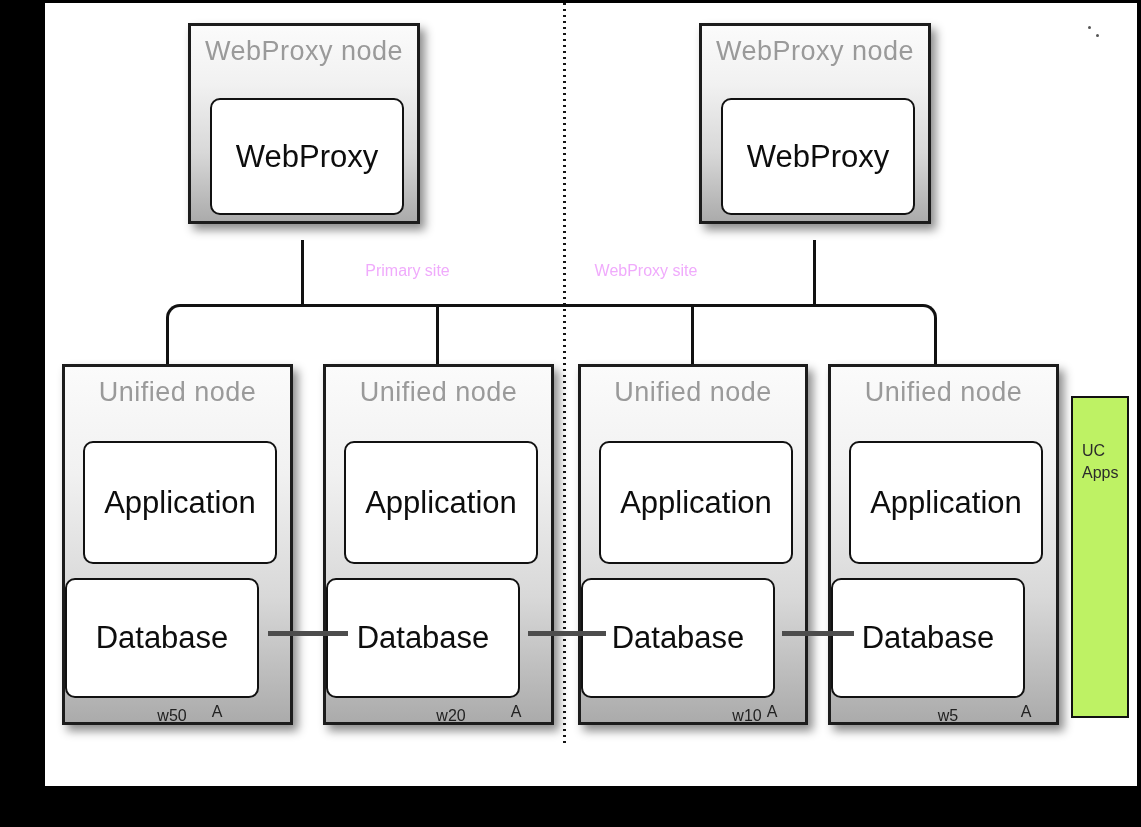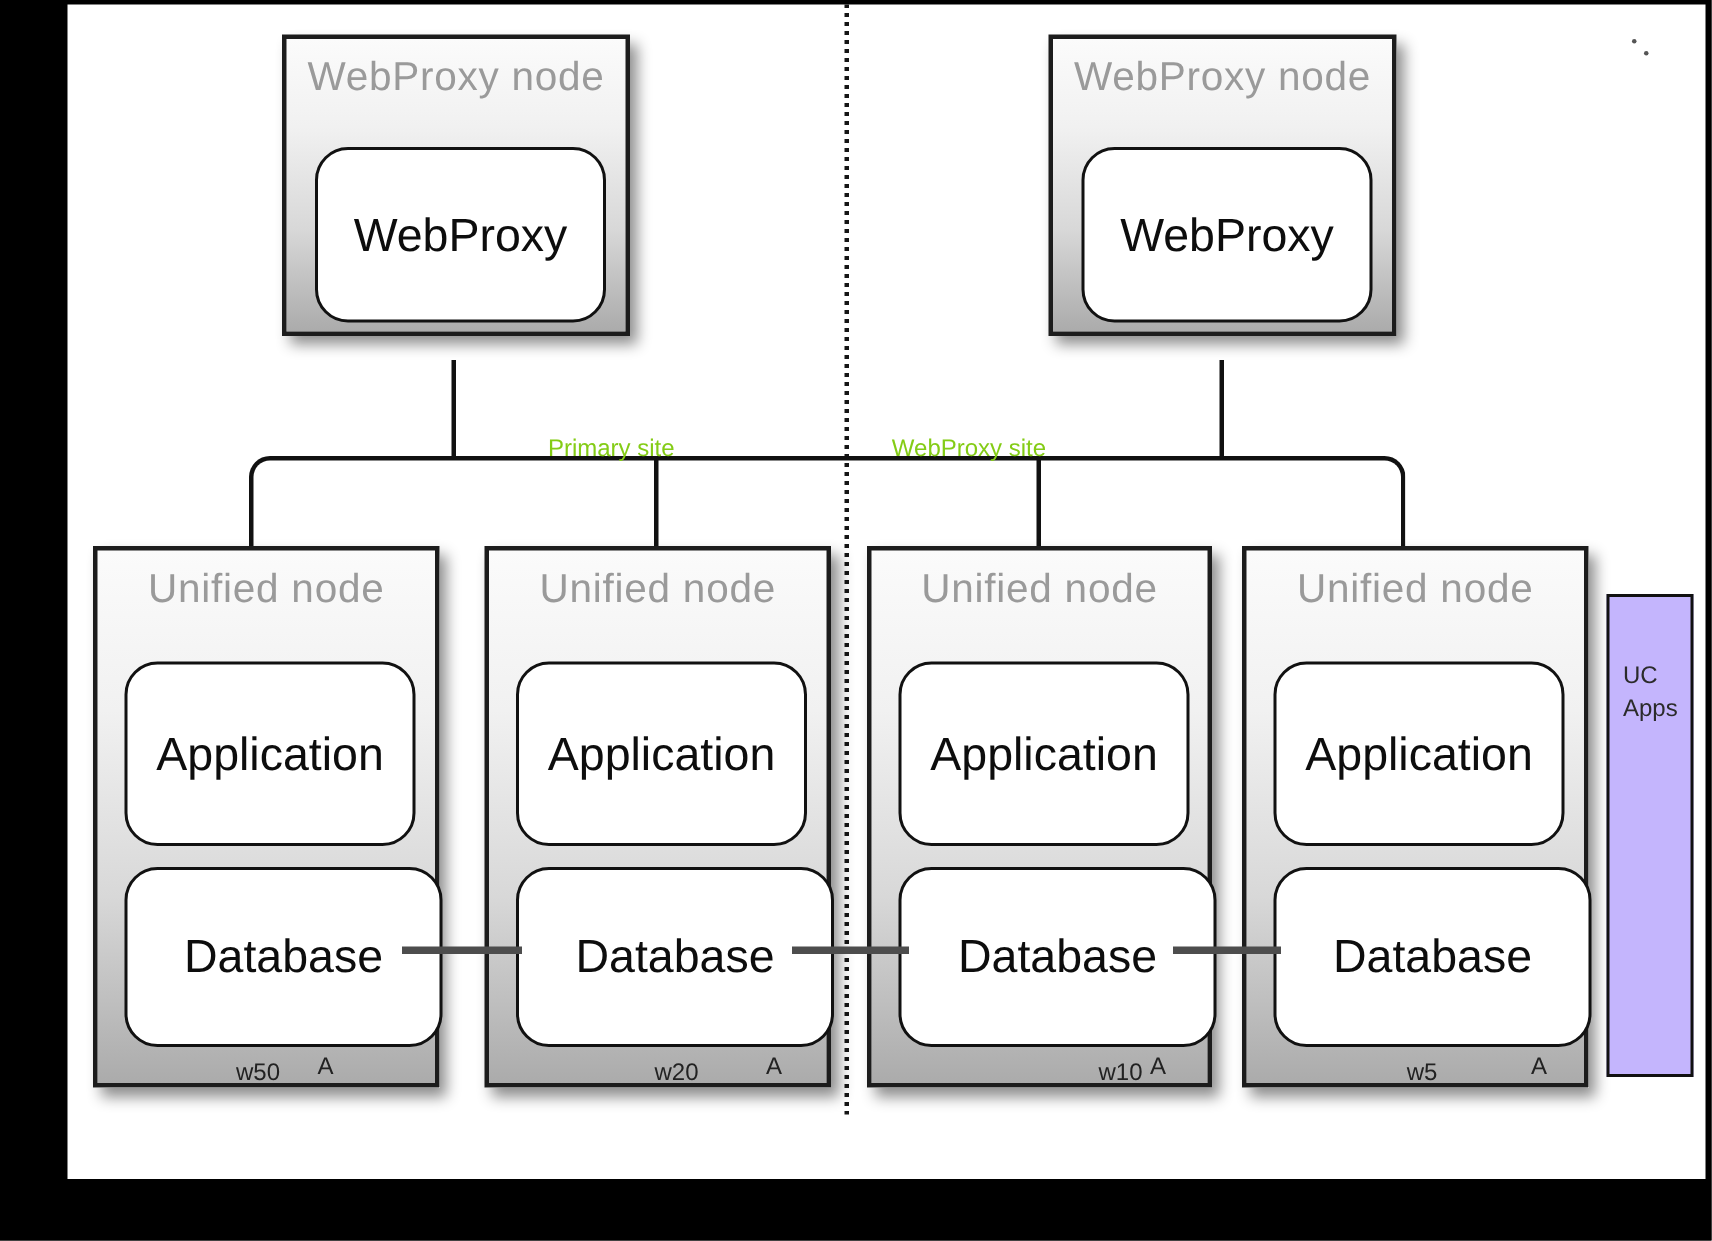--- a/index.html
+++ b/index.html
@@ -19,27 +19,27 @@
   }
   .wpnode{left:0;top:23px;width:232px;height:201px;}
   .unode{top:364px;width:231px;height:361px;}
   .ntitle{
     position:absolute;left:0;right:0;top:10px;text-align:center;
     font-size:27px;color:#9a9a9a;letter-spacing:0.5px;
   }
   
   .wbox{
     position:absolute;box-sizing:border-box;background:#ffffff;
-    border:2.5px solid #111;border-radius:22px;
+    border:2.5px solid #111;border-radius:10px;
     display:flex;align-items:center;justify-content:center;
     font-size:31px;color:#0d0d0d;z-index:4;
   }
   .wp-inner{left:19px;top:72px;width:194px;height:117px;}
   .app{left:18px;top:74px;width:194px;height:123px;align-items:center;}
-  .db{left:18px;top:211px;width:212px;height:120px;}
+  .db{left:0;top:211px;width:194px;height:120px;}
 
   .wl,.al{
     position:absolute;font-size:16px;color:#222;z-index:5;
     transform:translateX(-50%);white-space:nowrap;
   }
   .wl{top:340px;}
   .al{top:336px;}
 
   
   .vline{position:absolute;width:3px;background:#111;z-index:1;}
@@ -50,27 +50,27 @@
   }
   .dbline{position:absolute;top:631px;height:5px;background:#4d4d4d;z-index:3;}
 
   
   .divider{
     position:absolute;left:563px;top:3px;width:2.5px;height:740px;z-index:0;
     background:repeating-linear-gradient(to bottom,#151515 0px,#151515 2.5px,transparent 2.5px,transparent 6px);
   }
 
   .sitelabel{
-    position:absolute;top:262px;font-size:16px;font-weight:500;color:#84cc16;
-    text-align:center;z-index:2;margin-top:29px;
+    position:absolute;top:262px;font-size:16px;font-weight:500;color:#f0abfc;
+    text-align:center;z-index:2;
   }
 
   .ucbox{
     position:absolute;left:1071px;top:396px;width:58px;height:322px;box-sizing:border-box;
-    background:#c4b5fd;border:2.5px solid #111;z-index:2;
+    background:#bef264;border:2.5px solid #111;z-index:2;
     padding:42px 0 0 9px;font-size:16px;color:#2b2b2b;line-height:1.35;
   }
 
   .speck{position:absolute;width:3px;height:3px;background:#555;border-radius:50%;z-index:2;}
 </style>
 </head>
 <body>
 
 <div class="canvas">
   <div class="content"></div>

